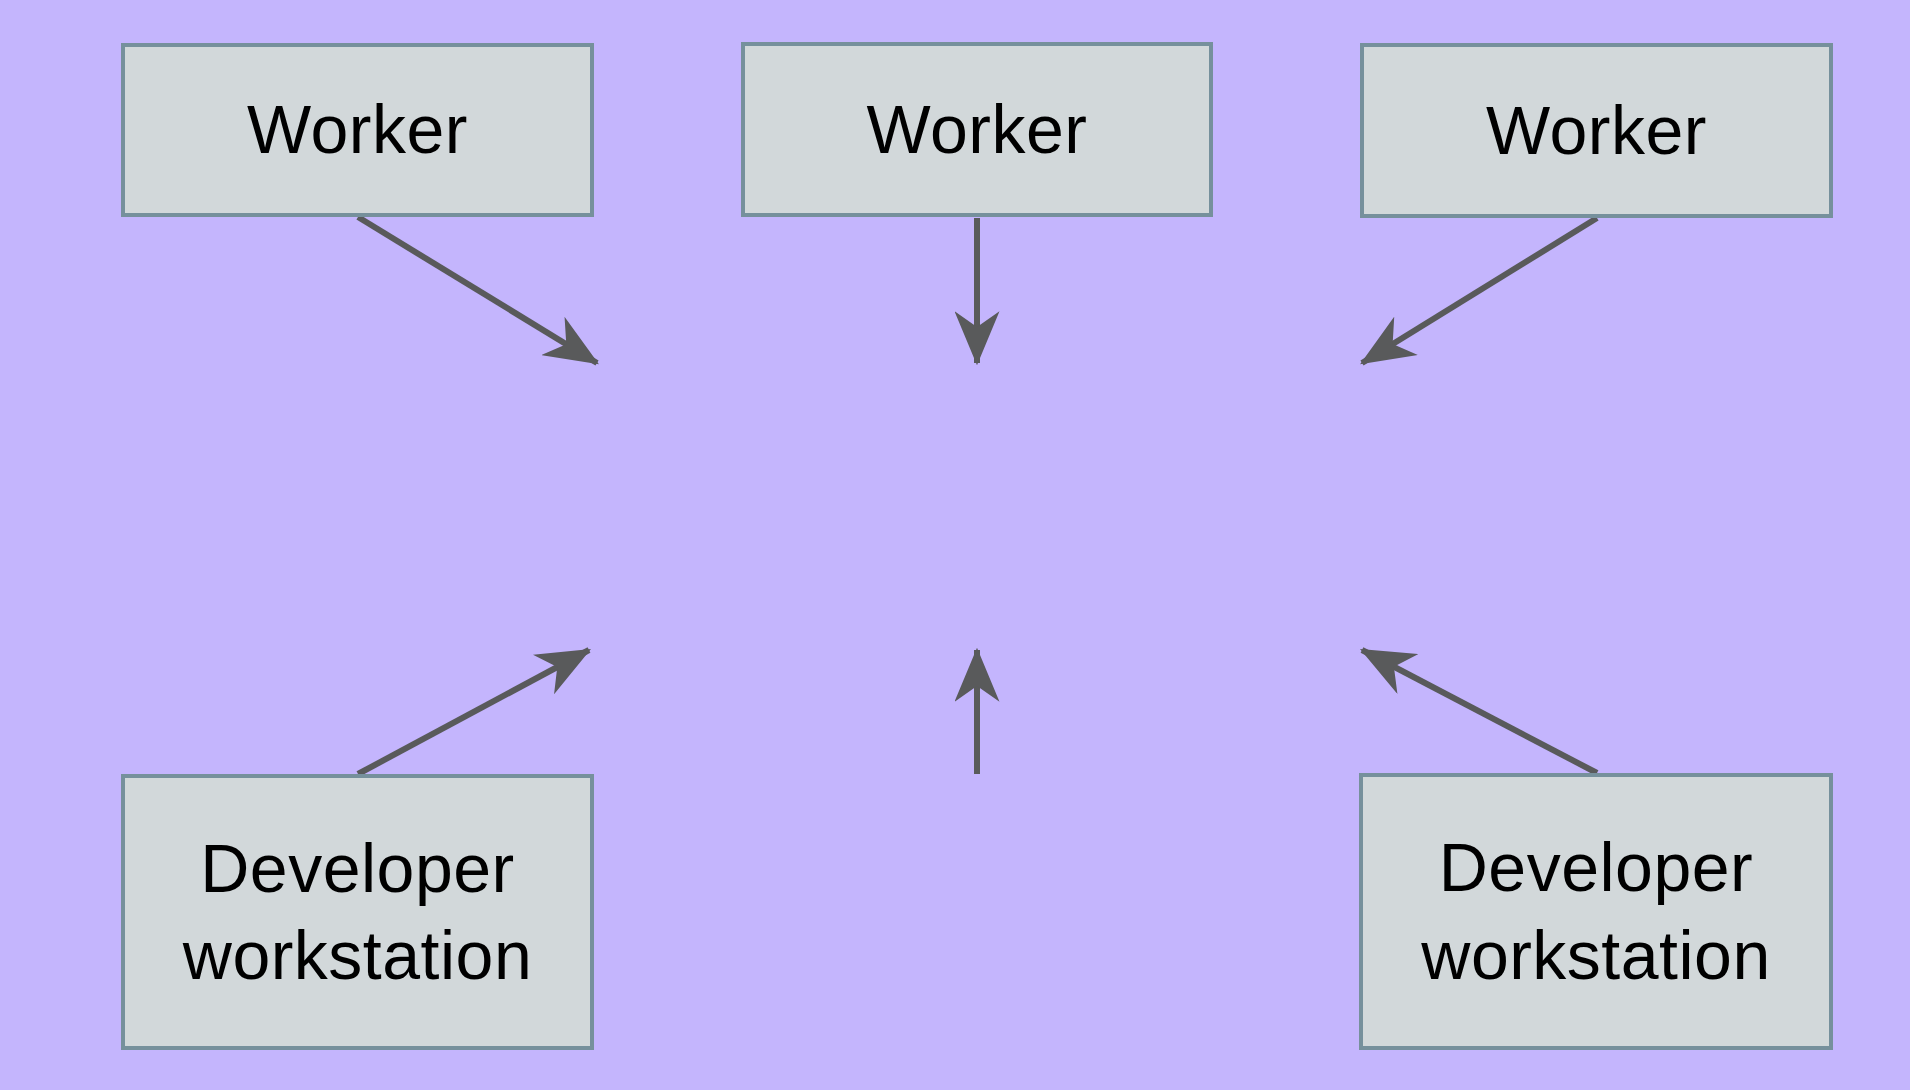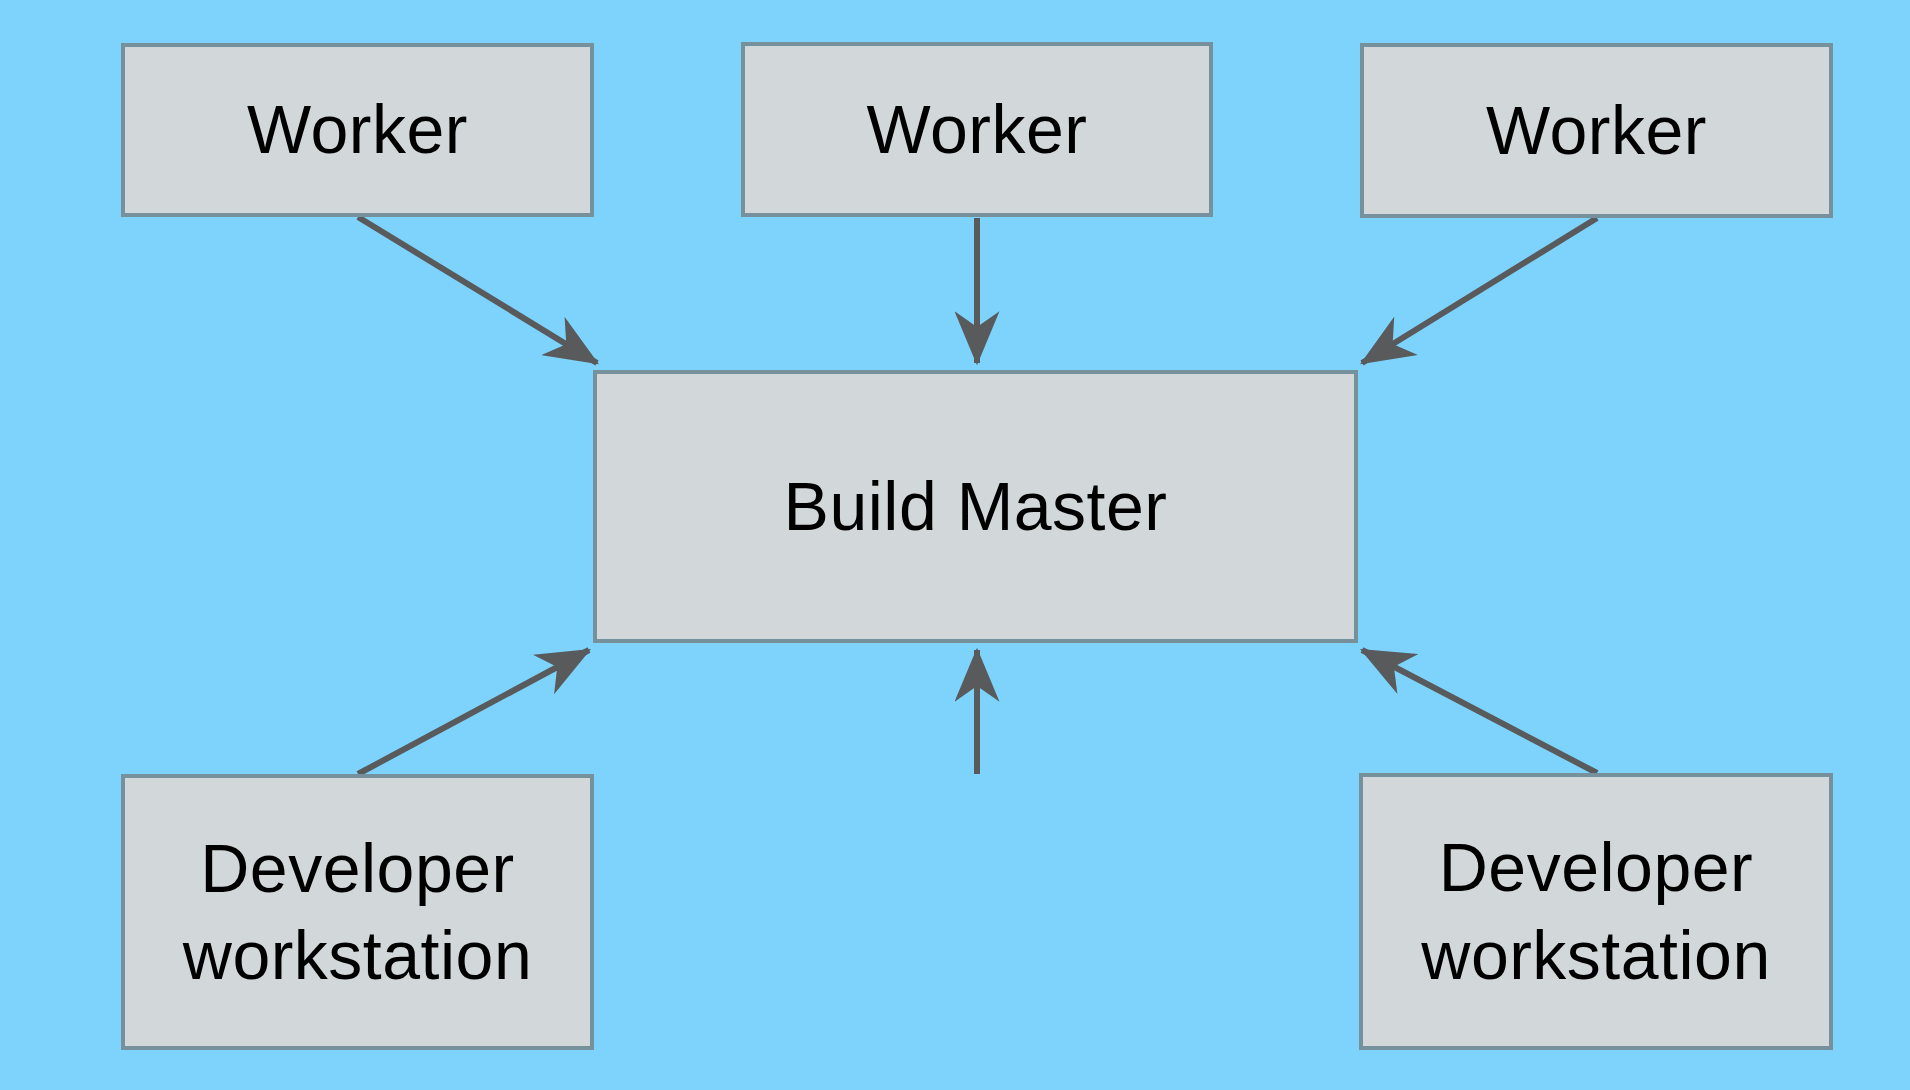--- a/index.html
+++ b/index.html
@@ -5,21 +5,21 @@
   html, body {
     margin: 0;
     padding: 0;
     background: #ffffff;
     font-family: "Liberation Sans", "DejaVu Sans", sans-serif;
   }
   .canvas {
     position: relative;
     width: 1910px;
     height: 1090px;
-    background: #7dd3fc;
+    background: #c4b5fd;
     overflow: hidden;
   }
   .connector-layer {
     position: absolute;
     left: 0;
     top: 0;
     width: 1910px;
     height: 1090px;
     pointer-events: none;
   }
@@ -75,23 +75,20 @@
   </div>
 
   <div class="node" id="node-worker-2">
     <span class="label">Worker</span>
   </div>
 
   <div class="node" id="node-worker-3">
     <span class="label">Worker</span>
   </div>
 
-  <div class="node" id="node-build-master">
-    <span class="label">Build Master</span>
-  </div>
 
   <div class="node" id="node-dev-left">
     <span class="label">Developer workstation</span>
   </div>
 
 
   <div class="node" id="node-dev-right">
     <span class="label">Developer workstation</span>
   </div>
 

